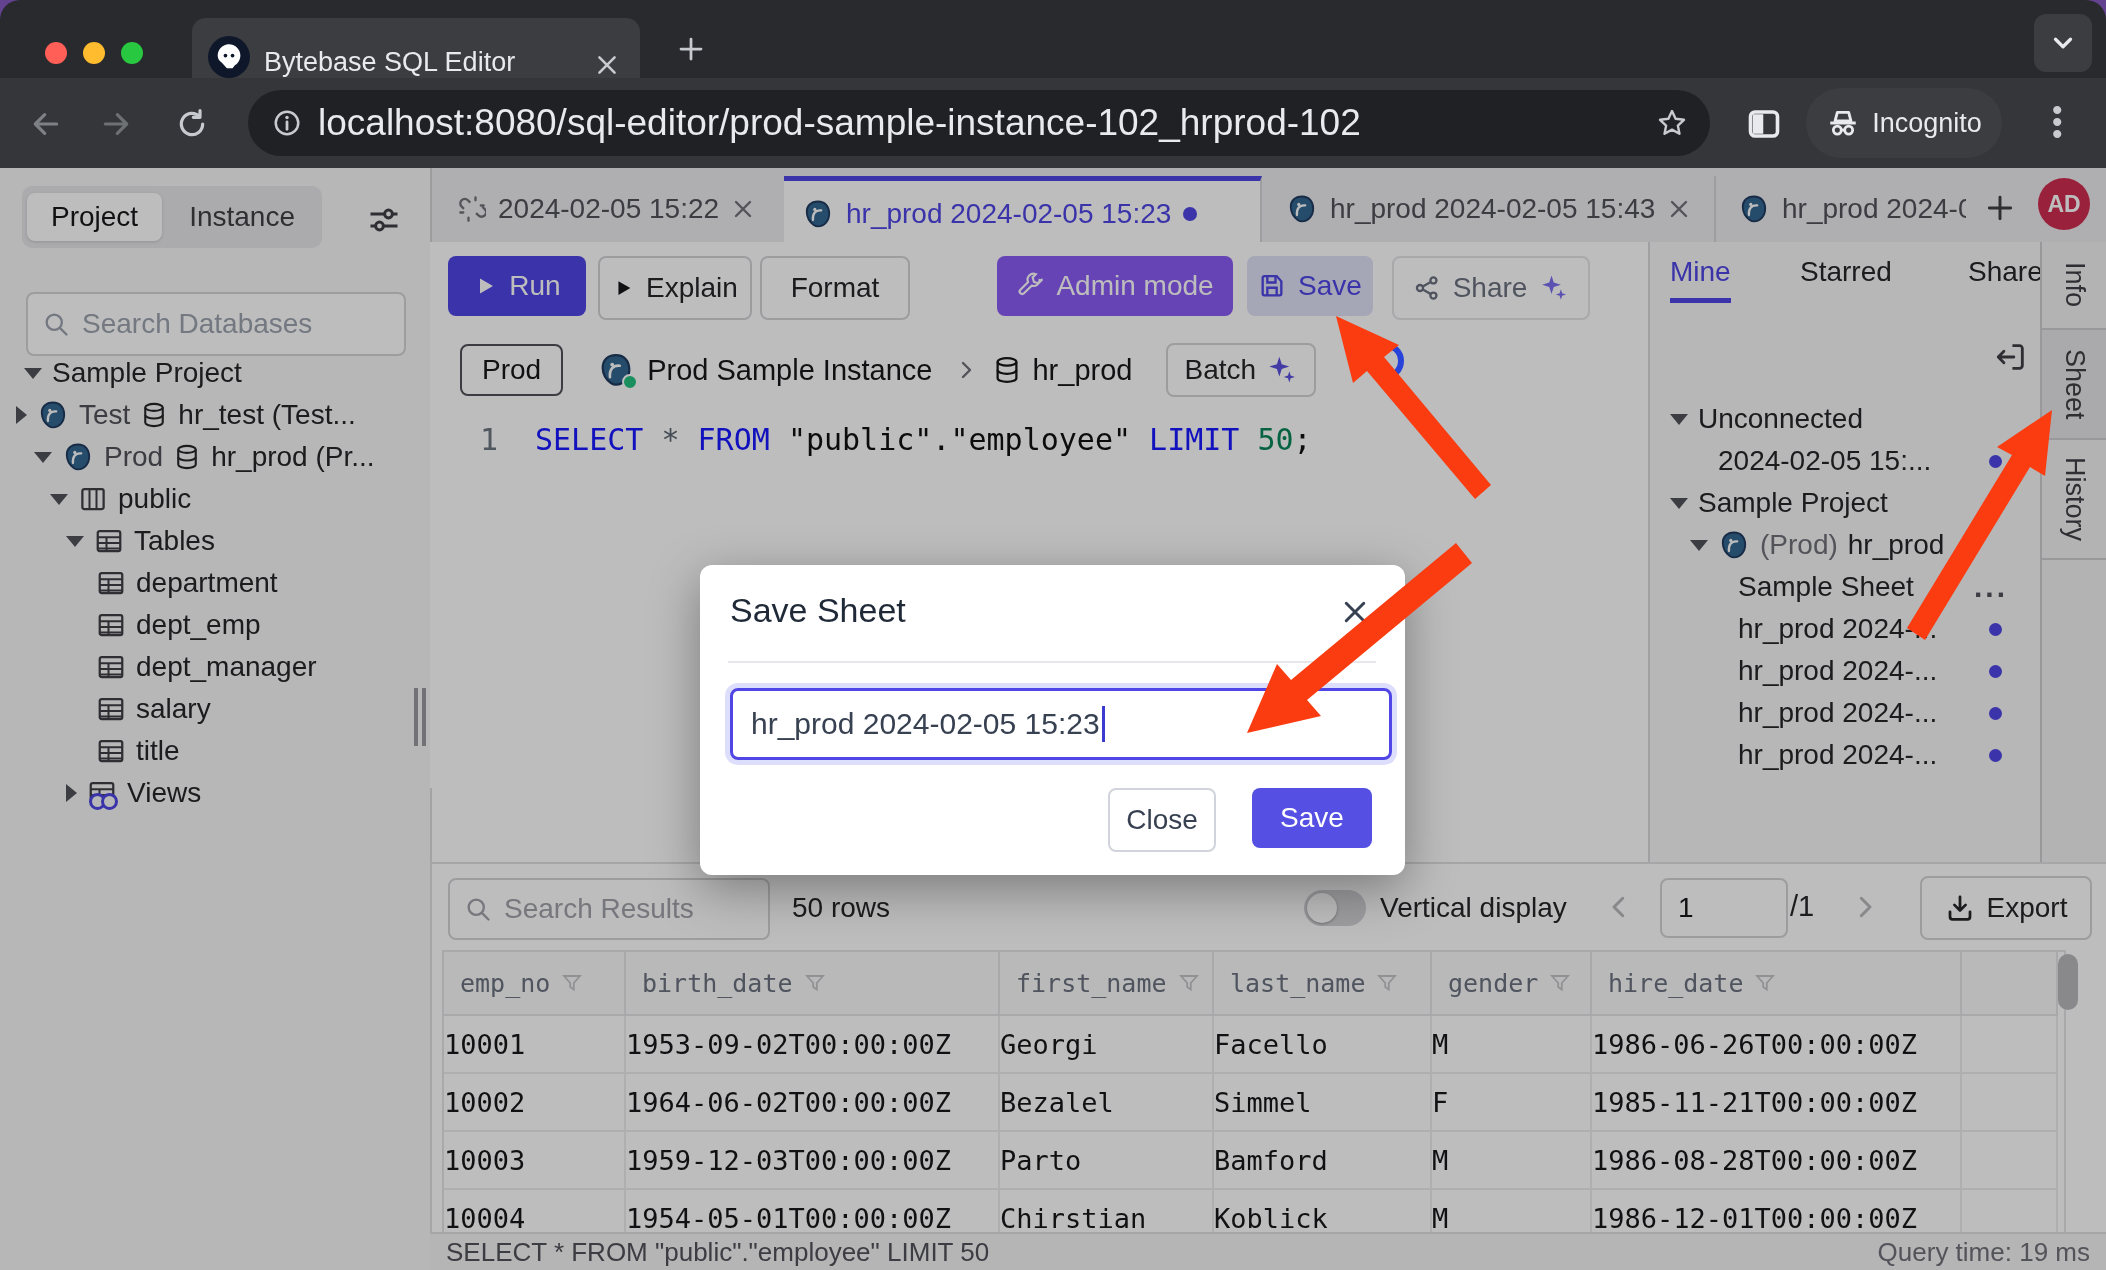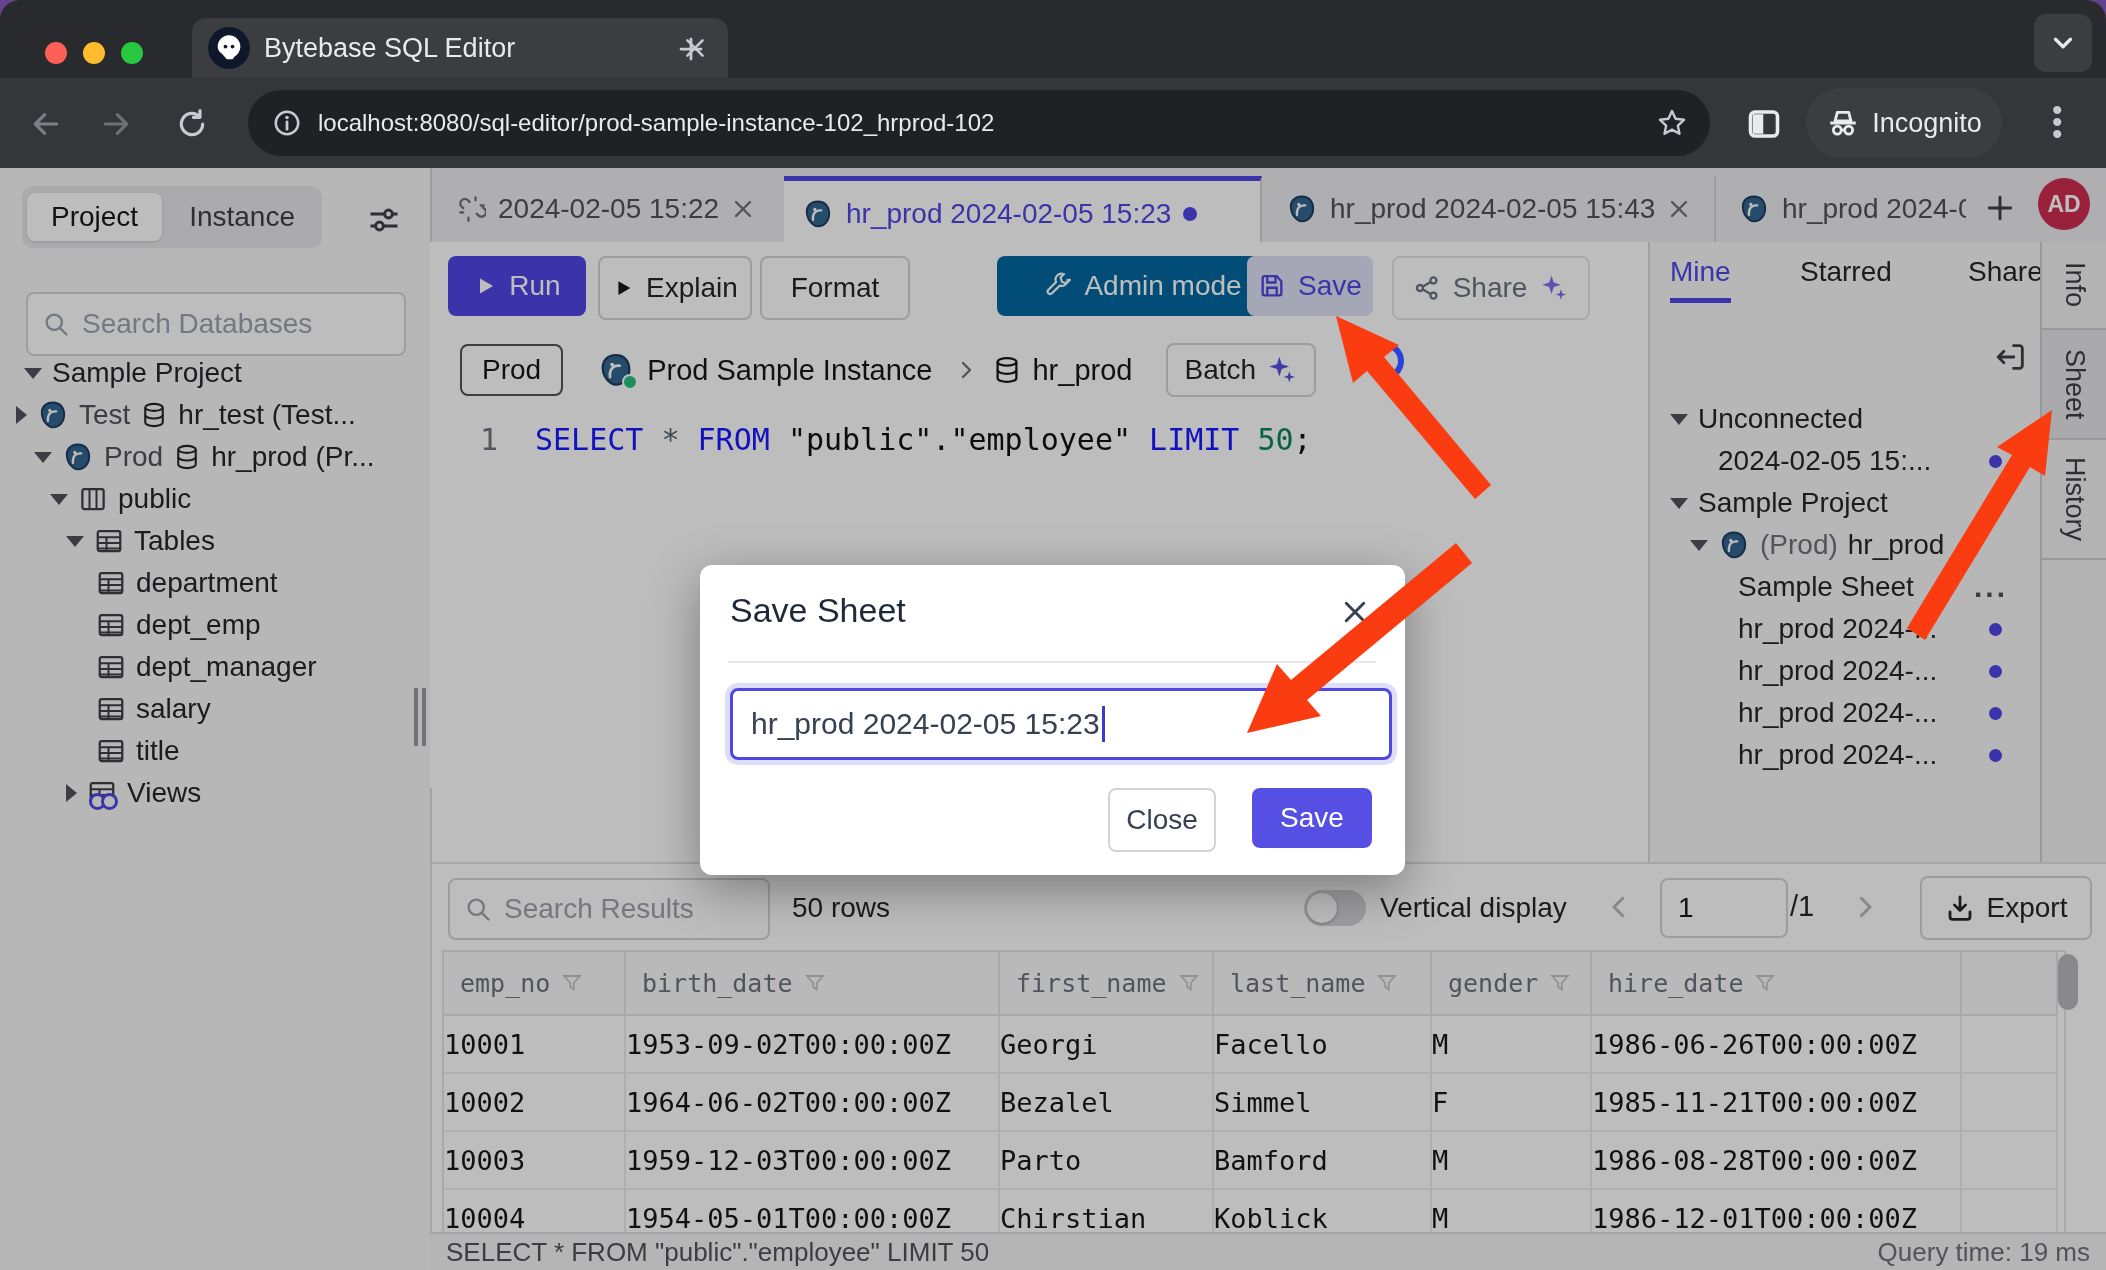--- a/index.html
+++ b/index.html
@@ -2,26 +2,26 @@
 <html><head>
 <meta charset="utf-8">
 <style>
   html,body{margin:0;padding:0;background:#1b1b1e;}
   .stage{position:relative;width:2106px;height:1270px;overflow:hidden;background:#63428f;
          font-family:"Liberation Sans",sans-serif;-webkit-font-smoothing:antialiased;}
   .abs{position:absolute;}
   
   .chrome{left:0;top:0;width:2106px;height:168px;background:#292a2d;border-radius:20px 20px 0 0;z-index:10;}
   .tlight{width:22px;height:22px;border-radius:50%;top:42px;}
-  .btab{left:192px;top:18px;width:536px;height:60px;background:#3b3d40;border-radius:14px 14px 0 0;display:flex;align-items:center;}
+  .btab{left:192px;top:18px;width:448px;height:60px;background:#3b3d40;border-radius:14px 14px 0 0;display:flex;align-items:flex-end;}
   .btab-title{color:#e8eaed;font-size:27px;white-space:nowrap;}
   .favicon{width:42px;height:42px;border-radius:50%;background:#0f172a;display:flex;align-items:center;justify-content:center;margin:0 14px 0 16px;}
   .navbar{left:0;top:78px;width:2106px;height:90px;background:#35363a;}
   .urlpill{left:248px;top:12px;width:1462px;height:66px;background:#202124;border-radius:33px;display:flex;align-items:center;color:#e8eaed;}
-  .url{font-size:24px;color:#e8eaed;white-space:nowrap;}
+  .url{font-size:37px;color:#e8eaed;white-space:nowrap;}
   .incogpill{left:1806px;top:10px;width:196px;height:70px;background:#3b3d40;border-radius:35px;display:flex;align-items:center;justify-content:center;gap:12px;color:#e8eaed;font-size:27px;}
   .winbtn{left:2034px;top:14px;width:58px;height:58px;background:#3b3d40;border-radius:12px;display:flex;align-items:center;justify-content:center;}
   .navic{color:#c7cbd0;}
   
   .page{left:0;top:168px;width:2106px;height:1102px;background:#fff;z-index:1;}
   .dim{left:0;top:168px;width:2106px;height:1102px;background:rgba(0,0,0,.26);z-index:40;pointer-events:none;}
   
   .tabbar{left:430px;top:0;width:1676px;height:74px;background:#ececef;border-bottom:2px solid #d4d4d8;border-left:2px solid #d4d4d8;}
   .etab{top:8px;height:66px;display:flex;align-items:center;font-size:28px;color:#52525b;border-right:2px solid #d6d6da;padding:0 18px;gap:12px;white-space:nowrap;overflow:hidden;}
   .etab.active{background:#fff;border-top:5px solid #4f46e5;color:#4f46e5;}
@@ -36,21 +36,21 @@
   .trow{display:flex;align-items:center;height:42px;font-size:28px;color:#27272a;gap:10px;white-space:nowrap;overflow:hidden;}
   .trow .muted{color:#52525b;}
   .sel{background:#e2e3f3;}
   .tri-d{width:0;height:0;border-left:9px solid transparent;border-right:9px solid transparent;border-top:11px solid #52525b;flex:0 0 auto;}
   .tri-r{width:0;height:0;border-top:9px solid transparent;border-bottom:9px solid transparent;border-left:11px solid #52525b;flex:0 0 auto;}
   
   .mtoolbar{left:430px;top:74px;width:1218px;height:88px;background:#fff;}
   .btn{display:flex;align-items:center;justify-content:center;gap:12px;border-radius:8px;font-size:28px;height:60px;top:14px;}
   .btn.primary{background:#4f46e5;color:#fff;}
   .btn.plain{background:#fff;color:#27272a;border:2px solid #d4d4d8;}
-  .btn.admin{background:#0369a1;color:#fff;padding-left:28px;}
+  .btn.admin{background:#8b5cf6;color:#fff;}
   .btn.saveb{background:#dfe0f6;color:#4f46e5;}
   .btn.shareb{background:#fff;color:#6b7280;border:2px solid #e4e4e7;}
   .crumbs{left:430px;top:162px;width:1218px;height:80px;background:#fff;display:flex;align-items:center;}
   .chip{border:2.5px solid #52525b;border-radius:8px;font-size:28px;color:#18181b;padding:8px 20px;}
   .batch{border:2px solid #d4d4d8;border-radius:8px;font-size:28px;color:#27272a;padding:9px 16px;display:flex;align-items:center;gap:10px;background:#fff;}
   .monaco{left:430px;top:242px;width:1218px;height:378px;background:#fff;font-family:"DejaVu Sans Mono",monospace;}
   .lnum{color:#6e7681;font-size:30px;}
   .code{font-size:30px;color:#111;white-space:pre;}
   .kw{color:#1717ff;} .op{color:#5c6773;} .num{color:#098658;}
   

